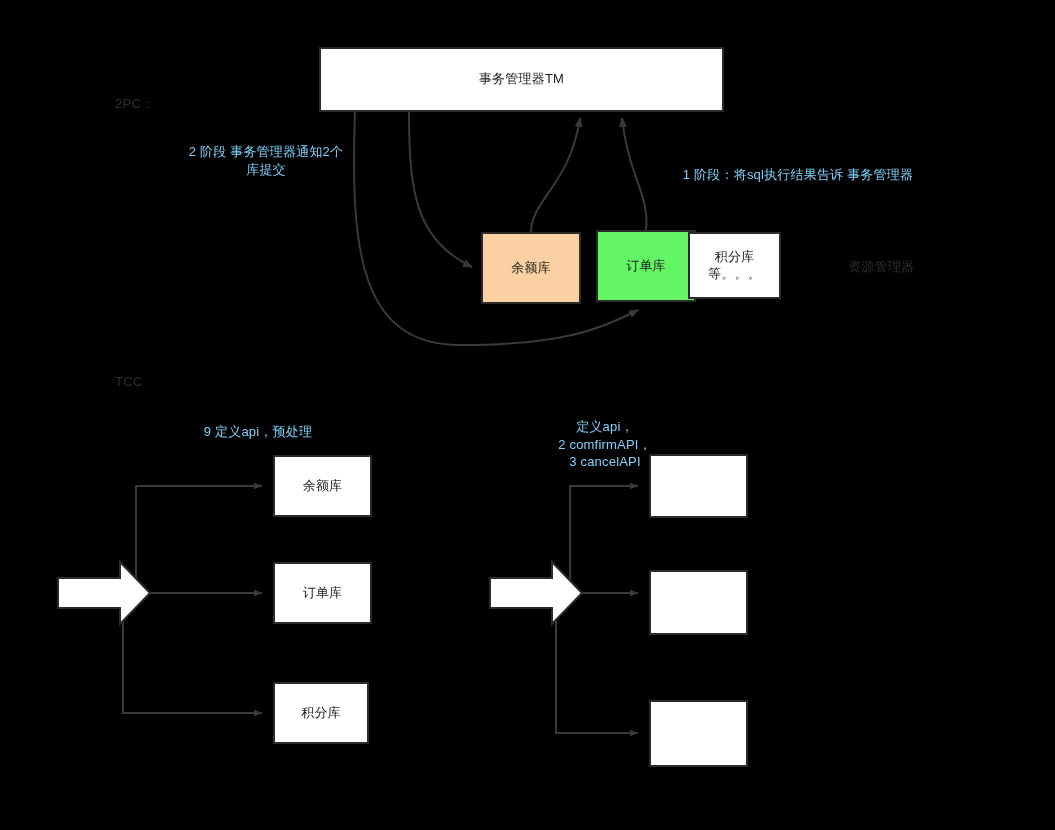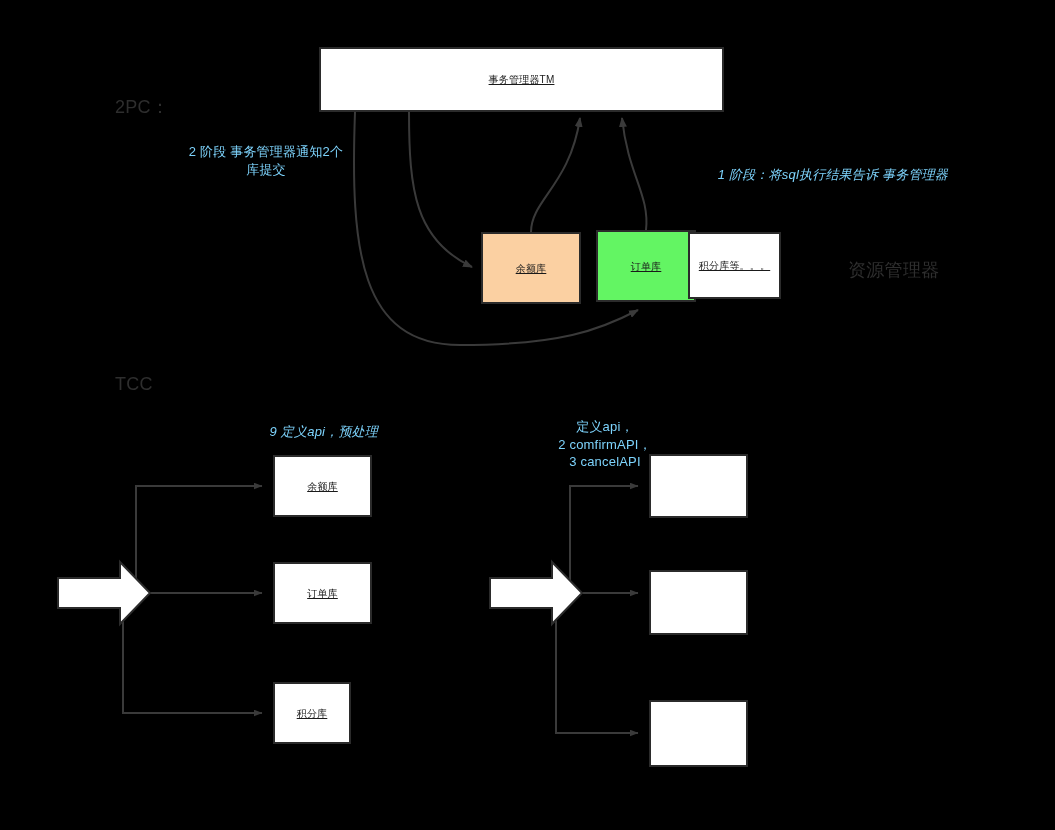--- a/index.html
+++ b/index.html
@@ -23,44 +23,43 @@
     height: 830px;
     pointer-events: none;
   }
   .node {
     position: absolute;
     box-sizing: border-box;
     border: 2px solid #2b2b2b;
     display: flex;
     align-items: center;
     justify-content: center;
-    font-size: 10px;
+    font-size: 13px;
     color: #1a1a1a;
     letter-spacing: 0.2px;
     line-height: 1.3;
     text-align: center;
-    text-decoration: underline;
   }
   .node.white { background: #ffffff; }
   .node.peach { background: #fbd0a2; }
   .node.green { background: #63f563; }
   .caption {
     position: absolute;
     color: #7dd3fc;
     font-size: 13px;
     line-height: 1.35;
     text-align: center;
     white-space: pre-line;
     letter-spacing: 0.2px;
   }
-  .caption.left { text-align: right; font-style: italic; }
+  .caption.left { text-align: center; }
   .section-label {
     position: absolute;
     color: #2e2e2e;
-    font-size: 18px;
+    font-size: 13px;
     letter-spacing: 0.3px;
   }
 </style>
 </head>
 <body>
 
 <div id="canvas">
 
   <svg class="edges" viewBox="0 0 1055 830" xmlns="http://www.w3.org/2000/svg">
     <defs>
@@ -133,21 +132,21 @@
   <div class="caption left" style="left:138px; top:423px; width:240px;">9 定义api，预处理</div>
 
   <div class="caption" style="left:530px; top:390px; width:150px;margin-top:28px;">定义api，
 2 comfirmAPI，
 3 cancelAPI</div>
 
   <div class="node white" style="left:273px; top:455px; width:99px; height:62px;">余额库</div>
 
   <div class="node white" style="left:273px; top:562px; width:99px; height:62px;">订单库</div>
 
-  <div class="node white" style="left:273px; top:682px; width:78px; height:62px;">积分库</div>
+  <div class="node white" style="left:273px; top:682px; width:96px; height:62px;">积分库</div>
 
   <div class="node white" style="left:649px; top:454px; width:99px; height:64px;"></div>
 
   <div class="node white" style="left:649px; top:570px; width:99px; height:65px;"></div>
 
   <div class="node white" style="left:649px; top:700px; width:99px; height:67px;"></div>
 
 </div>
 
 </body></html>

